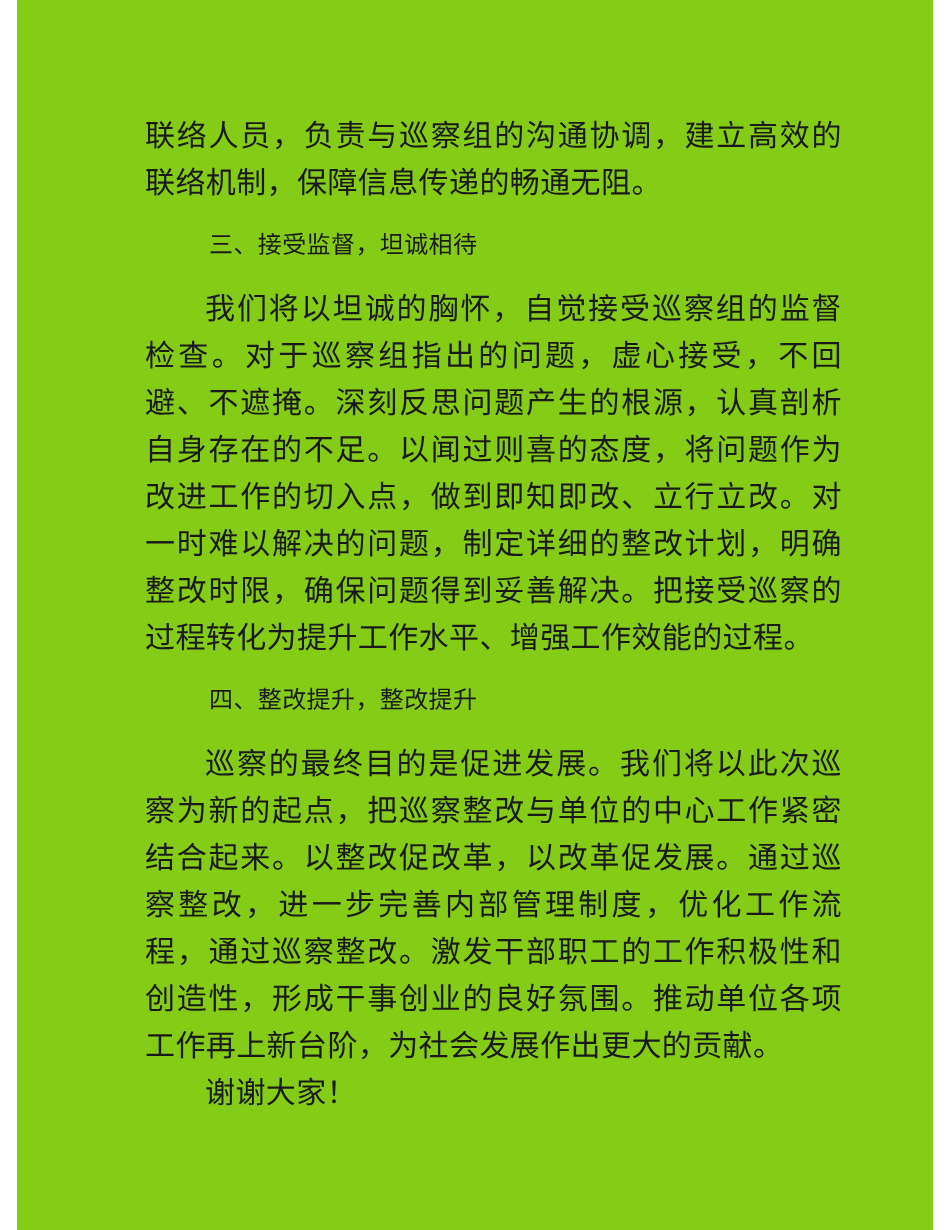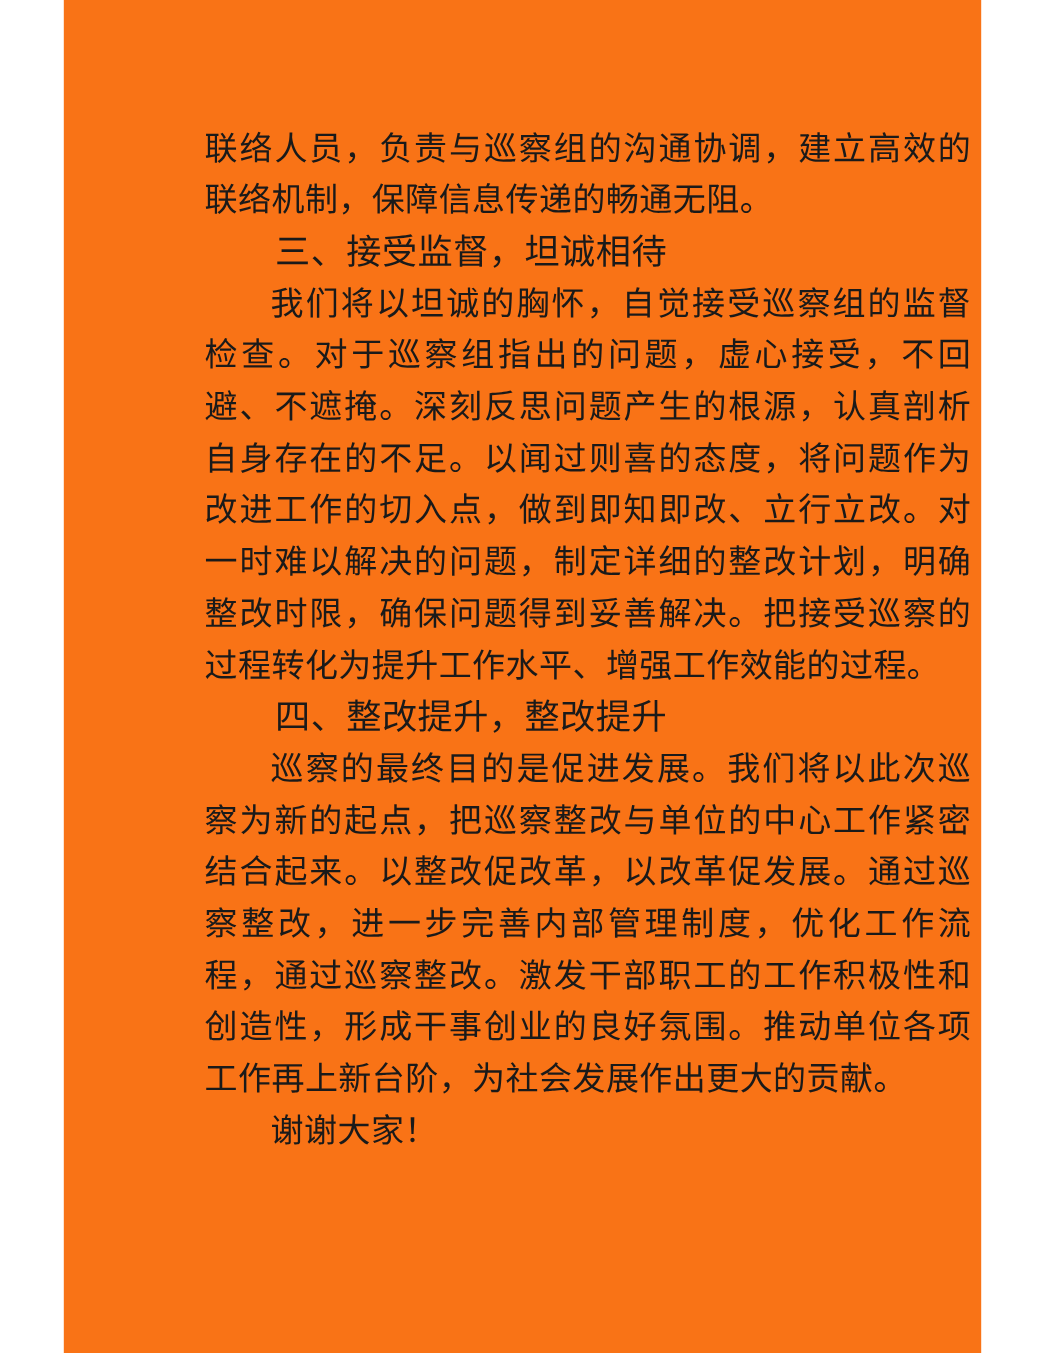--- a/index.html
+++ b/index.html
@@ -4,24 +4,24 @@
 <title>document</title>
 <style>
   html, body {
     margin: 0;
     padding: 0;
     background: #ffffff;
   }
 
   .page {
     position: relative;
-    width: 834px;
+    width: 916px;
     height: 1230px;
     margin: 0 auto;
-    background: #f97316;
+    background: #84cc16;
     overflow: hidden;
     box-sizing: border-box;
   }
 
   .doc-body {
     position: absolute;
     left: 128px;
     top: 112px;
     width: 697px;
   }
@@ -41,24 +41,24 @@
     -webkit-font-smoothing: antialiased;
   }
 
   
   .para.indent {
     text-indent: 2em;
   }
 
   
   .heading {
-    margin: 0;
+    margin: 16px;
     padding: 0;
     font-family: "DejaVu Serif", "Liberation Serif", serif;
-    font-size: 32px;
+    font-size: 24px;
     line-height: 47px;
     font-weight: normal;
     color: #1a1a1a;
     text-indent: 2em;
     letter-spacing: 0.4px;
   }
 
   
   .redaction {
     font-family: "DejaVu Sans Mono", "Liberation Mono", monospace;

